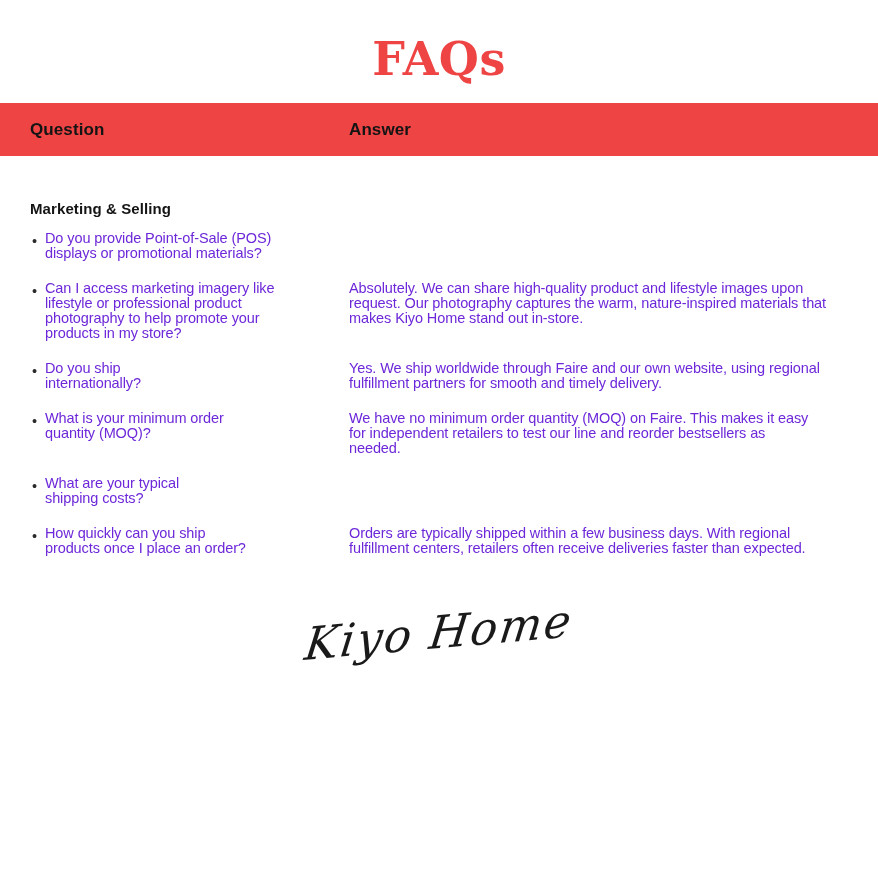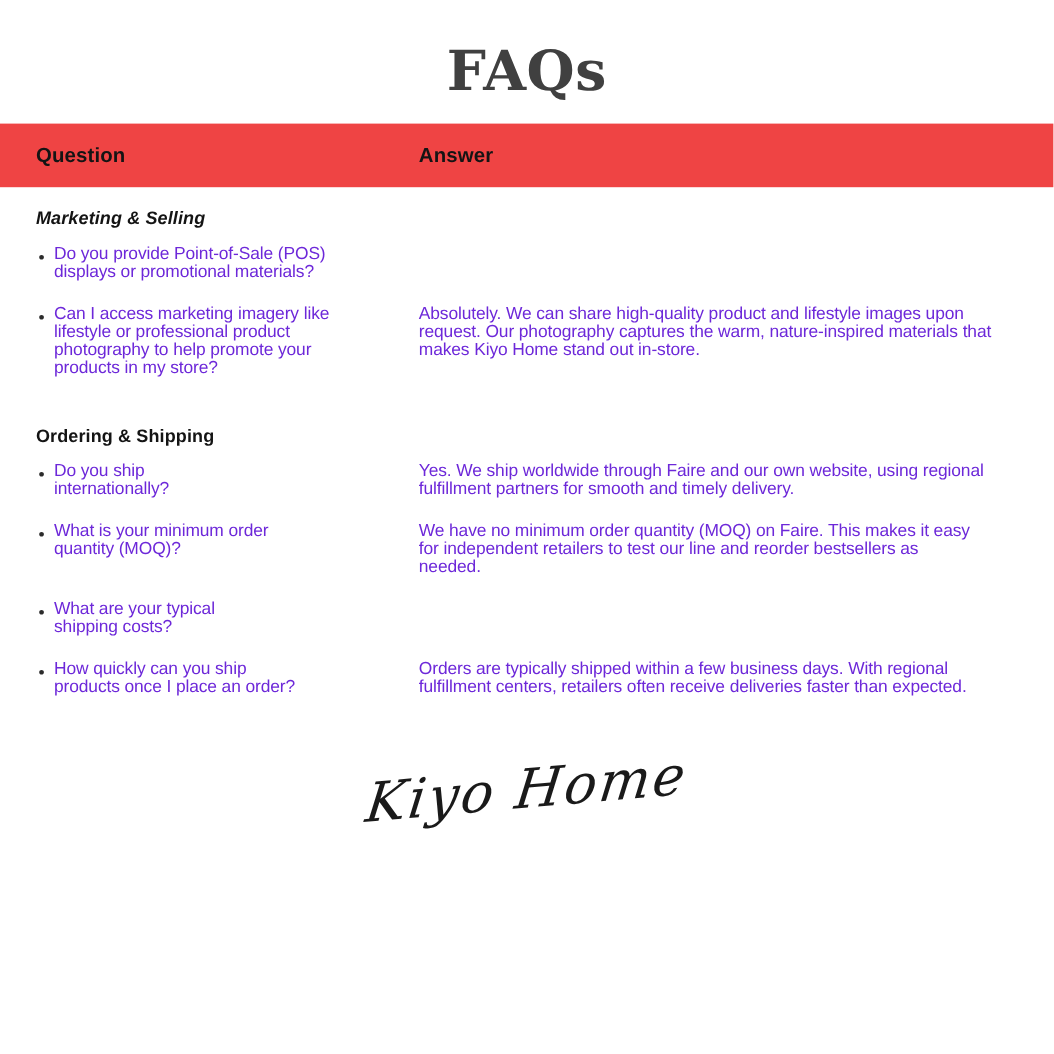--- a/index.html
+++ b/index.html
@@ -13,21 +13,21 @@
     position: relative;
   }
   .page-title {
     margin: 34px 0 0 0;
     text-align: center;
     font-family: "DejaVu Serif", "Liberation Serif", serif;
     font-weight: 700;
     font-size: 46px;
     line-height: 50px;
     letter-spacing: 0.5px;
-    color: #404040;
+    color: #ef4444;
   }
   .header-band {
     margin-top: 19px;
     background: #ef4444;
     height: 53px;
     display: grid;
     grid-template-columns: 289px 499px;
     column-gap: 30px;
     padding: 0 30px;
     align-items: center;
@@ -39,21 +39,21 @@
     letter-spacing: 0.1px;
   }
   .content { padding: 0 30px; }
   .section-heading {
     font-weight: 700;
     font-size: 15px;
     color: #141414;
     margin: 40px 0 14px 0;
     letter-spacing: 0.1px;
   }
-  .section:first-child .section-heading { margin-top: 18px; font-style: italic; }
+  .section:first-child .section-heading { margin-top: 44px; }
   .qa-row {
     display: grid;
     grid-template-columns: 289px 499px;
     column-gap: 30px;
     margin-bottom: 20px;
     align-items: start;
   }
   .q-item { display: flex; }
   .bullet {
     width: 15px;
@@ -112,21 +112,20 @@
 photography to help promote your
 products in my store?</div>
       </div>
       <div class="a-text">Absolutely. We can share high-quality product and lifestyle images upon
 request. Our photography captures the warm, nature-inspired materials that
 makes Kiyo Home stand out in-store.</div>
     </div>
   </section>
 
   <section class="section">
-    <h2 class="section-heading">Ordering &amp; Shipping</h2>
 
     <div class="qa-row">
       <div class="q-item">
         <span class="bullet">•</span>
         <div class="q-text">Do you ship
 internationally?</div>
       </div>
       <div class="a-text">Yes. We ship worldwide through Faire and our own website, using regional
 fulfillment partners for smooth and timely delivery.</div>
     </div>

